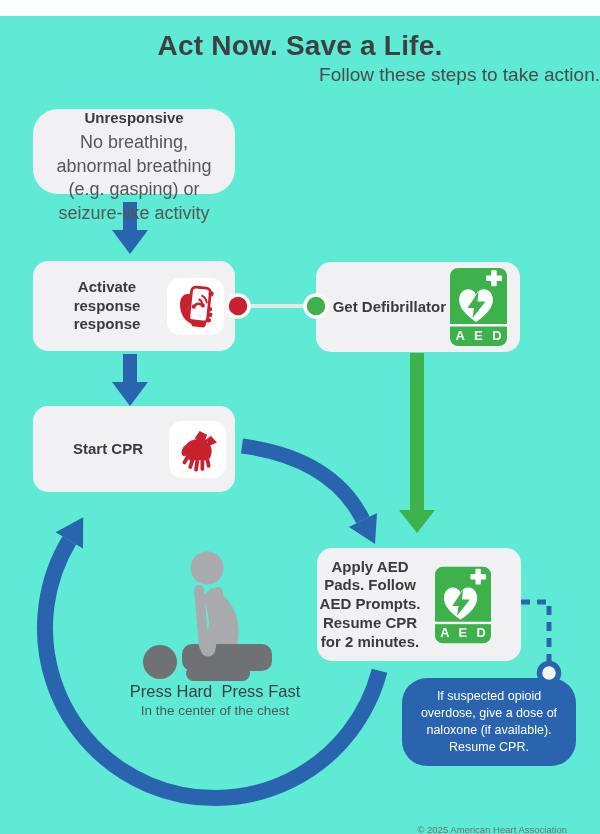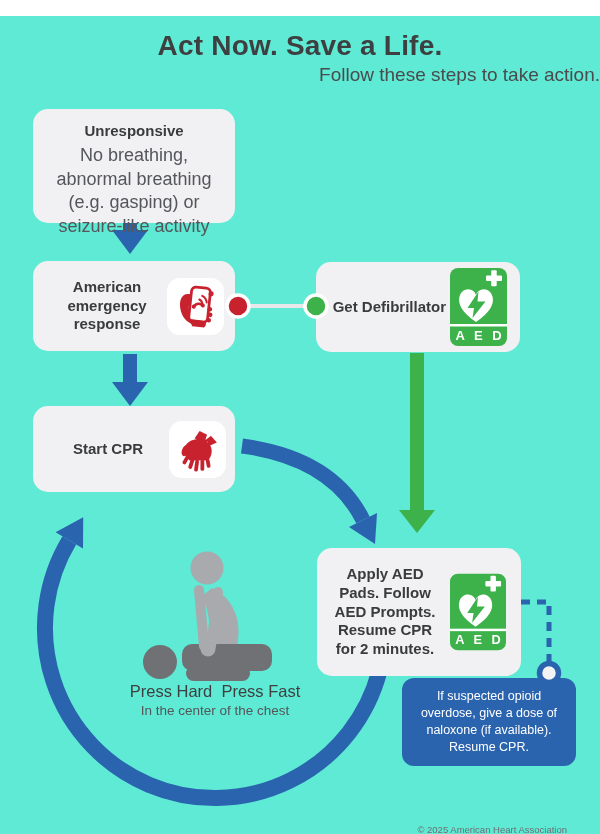--- a/index.html
+++ b/index.html
@@ -33,21 +33,21 @@
 
   .aed-label{fill:#fff;font-family:"Liberation Sans",sans-serif;font-weight:bold;
     font-size:13px;letter-spacing:3px;}
 
   .press-hard{position:absolute;left:95px;top:666px;width:240px;text-align:center;
     font-size:16.5px;font-weight:normal;color:var(--dark);white-space:pre-wrap;}
   .press-sub{position:absolute;left:95px;top:687px;width:240px;text-align:center;
     font-size:13.5px;color:var(--body);}
 
   .callout{position:absolute;left:402px;top:662px;width:174px;min-height:82px;
-    background:var(--blue);border-radius:12px;color:#fff;font-size:12.5px;line-height:1.35;
+    background:var(--blue);border-radius:25px;color:#fff;font-size:12.5px;line-height:1.35;
     display:flex;align-items:center;justify-content:center;text-align:center;padding:10px 11px;}
 
   .footer{position:absolute;right:33px;top:808px;font-size:9.5px;color:var(--muted);}
 </style>
 </head>
 <body>
 
 <div class="stage">
 
   <div class="hdr-title">Act Now. Save a Life.</div>
@@ -62,27 +62,27 @@
       <path class="s-blue arc" d="M242 430 Q 332 442 363 504" stroke-width="15"></path>
       <polygon class="f-blue" points="375,528 377,497 349,511"></polygon>
     </g>
     <g>
       <path class="s-blue arc" d="M379.5 654.8 A 170 170 0 1 1 69.3 524.4" stroke-width="16"></path>
       <polygon class="f-blue" points="83.2,501.3 83.0,532.6 55.6,516.2"></polygon>
     </g>
     <path class="s-blue dash" d="M521 586 H 549 V 645" stroke-width="5"></path>
   </svg>
 
-  <div class="box" style="left:33px;top:93px;width:202px;height:114px;padding-top:13px;">
+  <div class="box" style="left:33px;top:93px;width:202px;height:85px;border-radius:25px;">
     <div class="box-title">Unresponsive</div>
     <div class="box-body" style="width:166px;margin:3px auto 0;">No breathing, abnormal breathing (e.g. gasping) or seizure-like activity</div>
   </div>
 
   <div class="box row" style="left:33px;top:245px;width:202px;height:90px;padding-left:18px;gap:4px;">
-    <div class="box-title" style="width:112px;">American emergency response</div>
+    <div class="box-title" style="width:112px;">Activate response response</div>
     <div class="icon-tile">
       <svg width="48" height="48" viewBox="0 0 56 56">
         <g transform="rotate(6 28 28)">
           <path class="f-red" d="M19 15 C 11 14, 8 22, 9.5 30 C 11 39, 16 46, 24 49 L 33 51 C 27 46, 22 42, 20.5 35 C 19 28, 19.5 21, 23 17 Z"></path>
           <rect x="21" y="6" width="22" height="40" rx="5" fill="#fff" class="s-red" stroke-width="3.2"></rect>
           <path class="s-red" d="M26 28 a7 7 0 0 1 9 -2" fill="none" stroke-width="3" stroke-linecap="round"></path>
           <circle class="f-red" cx="25.5" cy="29" r="2.4"></circle>
           <circle class="f-red" cx="35.8" cy="26.5" r="2.4"></circle>
           <path class="s-red" d="M31 20 a6 6 0 0 1 4 4.5" fill="none" stroke-width="2.4" stroke-linecap="round"></path>
           <path class="s-red" d="M34 15.5 a10 10 0 0 1 6 7" fill="none" stroke-width="2.4" stroke-linecap="round"></path>
@@ -120,21 +120,21 @@
         <ellipse class="f-red" cx="12.5" cy="30" rx="4" ry="7" transform="rotate(20 12.5 30)"></ellipse>
         <rect class="f-red" x="11" y="35" width="4.6" height="12" rx="2.3" transform="rotate(30 13 41)"></rect>
         <rect class="f-red" x="17.5" y="39" width="4.6" height="13.5" rx="2.3" transform="rotate(18 19.8 46)"></rect>
         <rect class="f-red" x="24" y="41" width="4.6" height="14.5" rx="2.3" transform="rotate(8 26.3 48)"></rect>
         <rect class="f-red" x="31" y="41" width="4.6" height="13.5" rx="2.3"></rect>
         <rect class="f-red" x="38" y="39.5" width="4.6" height="11.5" rx="2.3" transform="rotate(-10 40.3 45)"></rect>
       </svg>
     </div>
   </div>
 
-  <div class="box row" style="left:317px;top:532px;width:204px;height:128px;padding-left:15px;gap:12px;">
+  <div class="box row" style="left:317px;top:532px;width:204px;height:113px;padding-left:0;gap:12px;">
     <div class="box-title" style="width:106px;">Apply AED Pads. Follow AED Prompts. Resume CPR for 2 minutes.</div>
     <svg width="56" height="78" viewBox="0 0 57 78">
       <rect class="f-green" width="57" height="78" rx="8"></rect>
       <rect x="36" y="7.5" width="16" height="5.5" rx="1" fill="#fff"></rect>
       <rect x="41.2" y="2.2" width="5.5" height="16" rx="1" fill="#fff"></rect>
       <path fill="#fff" d="M26 54 C 12 44.5, 7.5 36, 9.5 28.5 C 11 22.6, 16.8 19.8, 21.6 22 C 24.2 23.2, 25.5 25.2, 26 27 C 26.5 25.2, 27.8 23.2, 30.4 22 C 35.2 19.8, 41 22.6, 42.5 28.5 C 44.5 36, 40 44.5, 26 54 Z"></path>
       <polygon class="f-green" points="28.5,23.5 17.5,40 24,40 22.5,50 35.5,33.5 27.5,33.5"></polygon>
       <rect x="0" y="56" width="57" height="2.5" fill="#fff"></rect>
       <text class="aed-label" x="30" y="72" text-anchor="middle">A E D</text>
     </svg>

